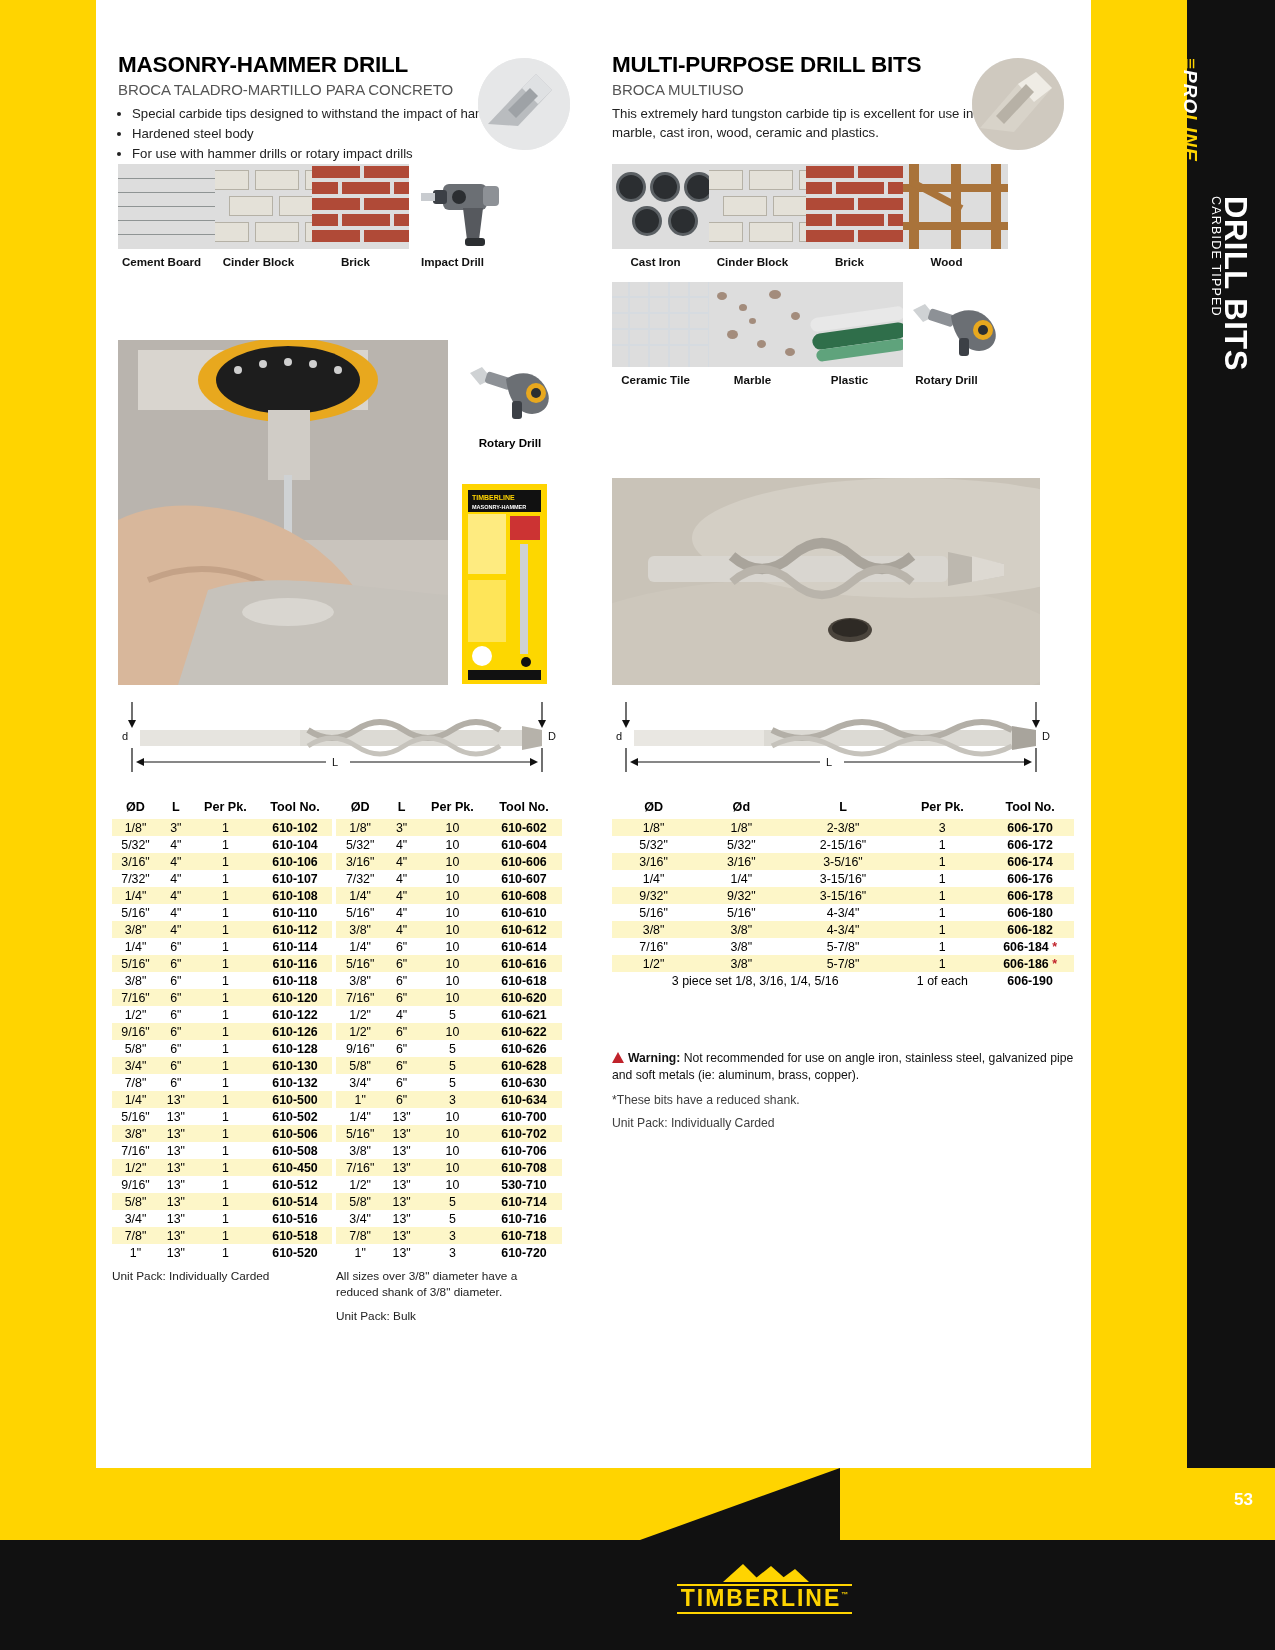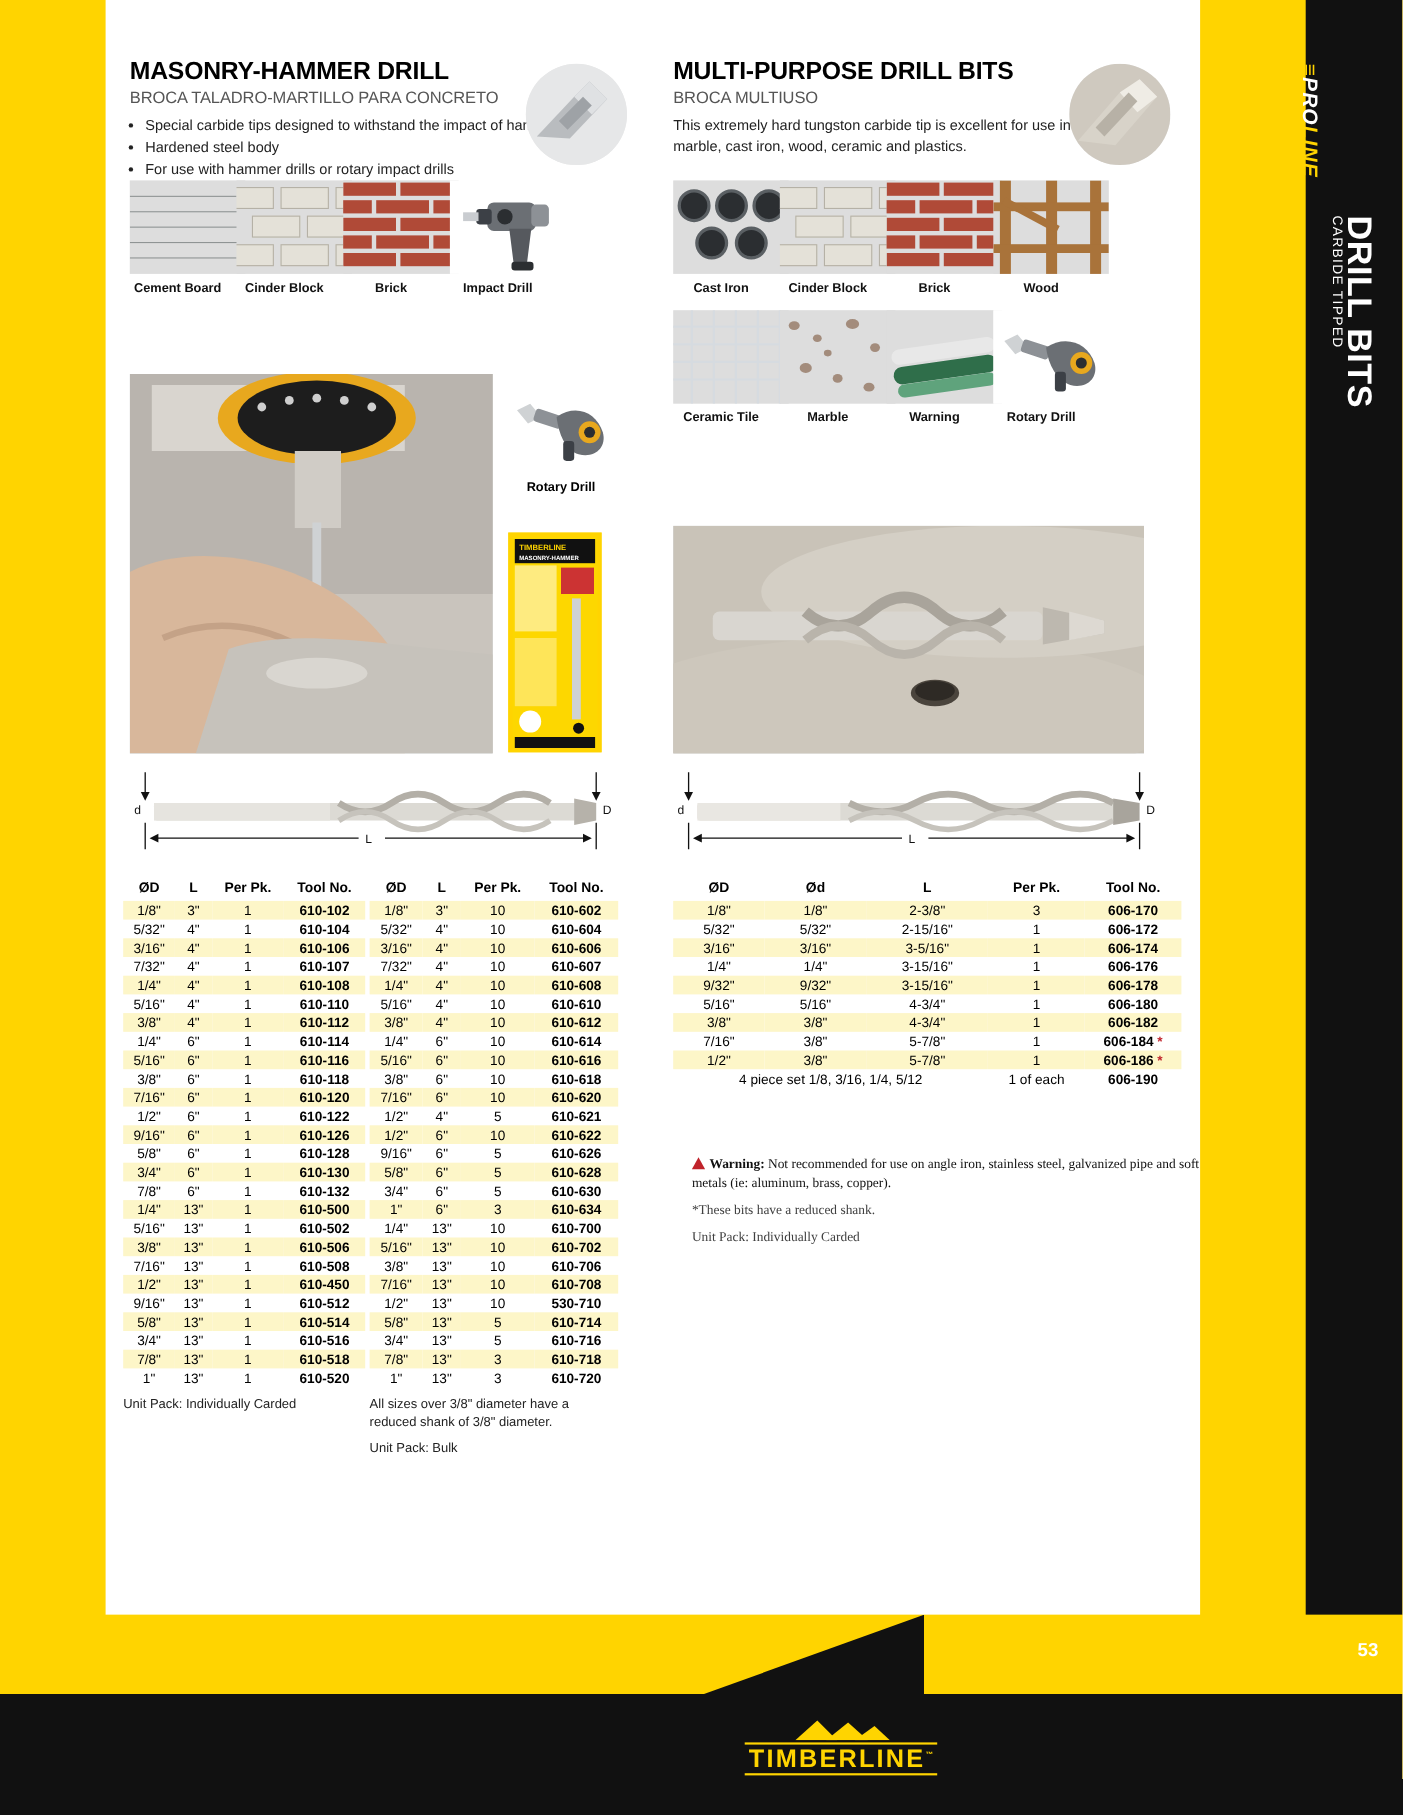--- a/index.html
+++ b/index.html
@@ -175,21 +175,21 @@
 
   .tbl { position:absolute; }
   .tbl-a { left:112px; top:798px; width:220px; }
   .tbl-b { left:336px; top:798px; width:226px; }
   .tbl-c { left:612px; top:798px; width:462px; }
 
   table.spec.a, table.spec.b { width:100%; }
   table.spec.c { width:100%; }
 
   
-  .warn-block { position:absolute; left:629px; top:1050px; width:462px;font-family:Liberation Serif, serif; }
+  .warn-block { position:absolute; left:612px; top:1050px; width:462px; }
   .warn-line { font-size:12.2px; line-height:1.4; color:#111; }
   .warn-tri {
     display:inline-block; width:0;height:0;
     border-left:6px solid transparent;border-right:6px solid transparent;
     border-bottom:11px solid #c0232b; margin-right:4px; vertical-align:-1px;
   }
   .warn-note { font-size:12.2px; margin-top:9px; color:#404040;}
   .star { color:#c0232b; }
 </style>
 </head>
@@ -444,21 +444,21 @@
         <div class="sp" style="left:40px;top:36px;width:7px;height:6px"></div>
       </div>
       <div class="cap">Marble</div>
     </div>
     <div class="mat">
       <div class="sw plastic">
         <div class="tube" style="left:6px;top:46px;width:95px;height:16px;background:#2f6e4a;transform:rotate(-8deg)"></div>
         <div class="tube" style="left:4px;top:30px;width:95px;height:14px;background:#e8e8e8;transform:rotate(-8deg)"></div>
         <div class="tube" style="left:10px;top:62px;width:90px;height:12px;background:#5fa37c;transform:rotate(-8deg)"></div>
       </div>
-      <div class="cap">Warning</div>
+      <div class="cap">Plastic</div>
     </div>
     <div class="mat tool">
       <div class="sw">
         <svg width="105" height="85" viewBox="0 0 105 85">
           <rect width="105" height="85" fill="#fff"></rect>
           <path d="M10 28 L22 22 L32 34 L20 40 Z" fill="#cfd2d4"></path>
           <rect x="28" y="26" width="26" height="12" rx="3" fill="#8d9196" transform="rotate(18 28 26)"></rect>
           <path d="M48 34 C66 22 86 30 92 48 C96 62 84 72 70 68 C58 64 50 50 48 34 Z" fill="#6b6f74"></path>
           <circle cx="80" cy="48" r="10" fill="#e8a81e"></circle>
           <circle cx="80" cy="48" r="5" fill="#2b2e31"></circle>
@@ -958,21 +958,21 @@
           <td class="tool">606-184 <span class="star">*</span></td>
         </tr>
         <tr class="hl">
           <td>1/2"</td>
           <td>3/8"</td>
           <td>5-7/8"</td>
           <td>1</td>
           <td class="tool">606-186 <span class="star">*</span></td>
         </tr>
         <tr>
-          <td colspan="3">4 piece set 1/8, 3/16, 1/4, 5/12</td>
+          <td colspan="3">3 piece set 1/8, 3/16, 1/4, 5/16</td>
           <td>1 of each</td>
           <td class="tool">606-190</td>
         </tr>
       </tbody>
   </table>
 </div>
 
 <div class="warn-block">
   <div class="warn-line">
     <span class="warn-tri"></span><b>Warning:</b> <span>Not recommended for use on angle iron, stainless steel, galvanized pipe and soft metals (ie: aluminum, brass, copper).</span>

